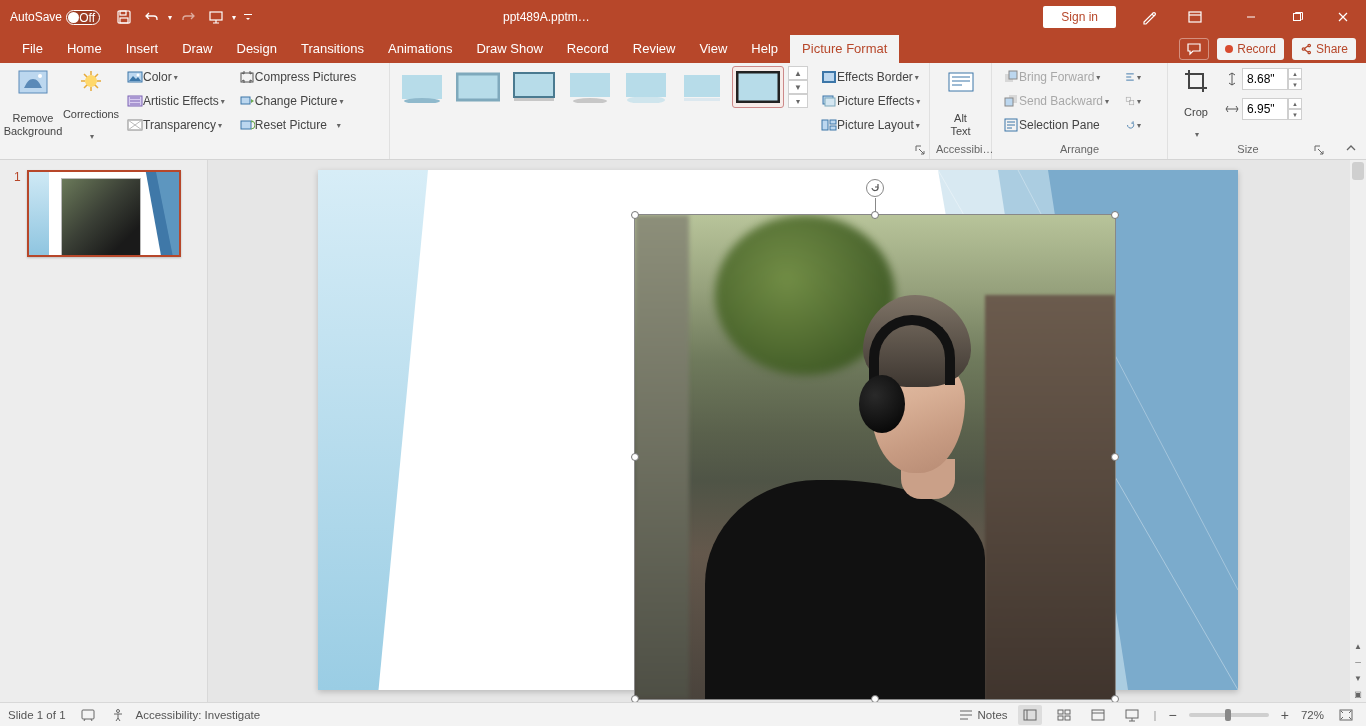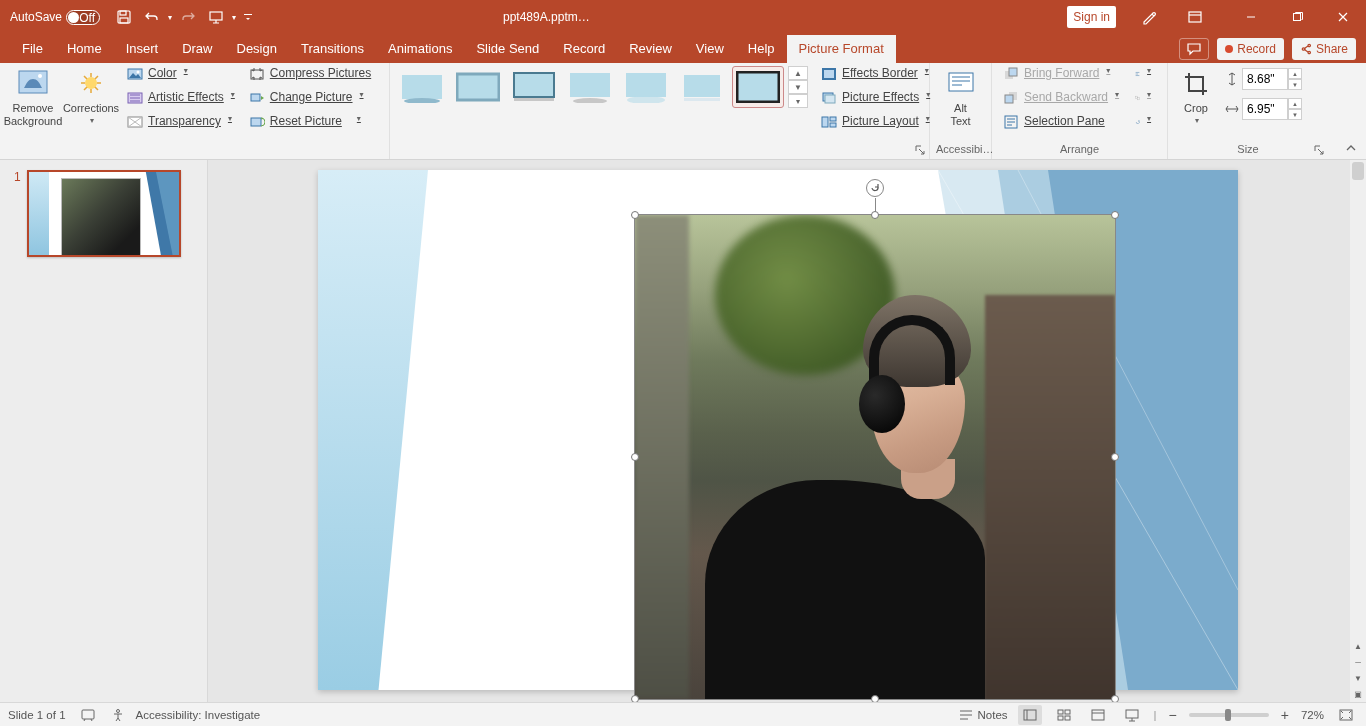--- a/index.html
+++ b/index.html
@@ -8,44 +8,44 @@
 
 .titlebar { height:34px; background:#b7472a; color:#fff; display:flex; align-items:center; font-size:12px; }
 .titlebar .qat { display:flex; align-items:center; gap:4px; padding:0 6px; height:100%; }
 .titlebar .qat .tb-btn { width:24px; height:24px; display:flex; align-items:center; justify-content:center; border-radius:2px; }
 .autosave { display:flex; align-items:flex-start; gap:4px; padding:0 6px 0 10px; }
 .autosave .toggle { width:34px; height:15px; border:1px solid #fff; border-radius:8px; position:relative; background:rgba(0,0,0,.15); }
 .autosave .toggle .knob { position:absolute; left:1px; top:1px; width:11px; height:11px; border-radius:50%; background:#fff; }
 .titlebar .filename { position:absolute; left:50%; transform:translateX(-180px); font-size:12px; }
 .titlebar .searchbox { position:absolute; left:524px; width:366px; height:26px; background:#9b3c25; border-radius:2px; display:flex; align-items:center; padding:0 8px; color:#e9d4cd; gap:10px; }
 .titlebar .right { margin-left:auto; display:flex; align-items:center; gap:0; height:100%; }
-.titlebar .signin { background:#fff; color:#b7472a; height:22px; padding:0 6px; font-size:12px; display:flex; align-items:center; border-radius:2px; margin-right:10px; }
+.titlebar .signin { background:#fff; color:#b7472a; height:22px; padding:0 18px; font-size:12px; display:flex; align-items:center; border-radius:2px; margin-right:10px; }
 .titlebar .winbtn { width:46px; height:100%; display:flex; align-items:center; justify-content:center; }
 .titlebar .sep { width:10px; }
 svg { display:block; }
 
 
 .tabstrip { height:29px; background:#b7472a; display:flex; align-items:flex-end; padding:0 10px; }
 .tab { color:#fff; font-size:13px; padding:6px 12px 7px; cursor:pointer; }
 .tab.file { }
 .tab.active { background:#f3f3f3; color:#b7472a; }
 .tabstrip .right-tools { margin-left:auto; display:flex; align-items:center; gap:8px; padding-bottom:3px; }
 .tabstrip .tool { height:22px; padding:0 8px; display:flex; align-items:center; gap:4px; color:#b7472a; background:#f3f3f3; border-radius:3px; font-size:12px; }
 .tabstrip .tool.comment { background:transparent; color:#fff; border:1px solid rgba(255,255,255,.4); width:30px; justify-content:center; padding:0; }
 
 
 .ribbon { height:97px; background:#f3f3f3; border-bottom:1px solid #d4d4d4; display:flex; position:relative; }
 .group { display:flex; flex-direction:column; border-right:1px solid #e0e0e0; padding:3px 6px 0; position:relative; }
 .group .body { flex:1; display:flex; align-items:flex-start; gap:4px; }
 .group .label { height:18px; font-size:11px; color:#666; text-align:center; line-height:16px; }
 .group .launcher { position:absolute; right:2px; bottom:2px; width:14px; height:14px; display:flex; align-items:center; justify-content:center; }
-.bigbtn { width:54px; height:72px; display:flex; flex-direction:column; align-items:center; justify-content:flex-start; gap:2px; font-size:11px; color:#444; text-align:center; padding-top:2px; border-radius:3px; }
+.bigbtn { width:54px; height:72px; display:flex; flex-direction:column; align-items:center; justify-content:flex-start; gap:12px; font-size:11px; color:#444; text-align:center; padding-top:2px; border-radius:3px; }
 .bigbtn .ico { width:32px; height:32px; display:flex; align-items:center; justify-content:center; }
 .col { display:flex; flex-direction:column; gap:2px; }
-.smbtn { height:22px; display:flex; align-items:flex-start; gap:5px; font-size:12px; color:#444; padding:0 5px; border-radius:3px; white-space:nowrap;text-decoration:underline; }
+.smbtn { height:22px; display:flex; align-items:center; font-size:12px; color:#444; padding:0 5px; border-radius:3px; white-space:nowrap; }
 .smbtn .ico { width:16px; height:16px; display:flex; align-items:center; justify-content:center; }
 .smbtn.disabled { color:#a8a8a8; }
 .smbtn .chev, .bigbtn .chev { font-size:8px; color:#666; margin-left:2px; }
 
 
 .gallery { display:flex; gap:4px; align-items:center; }
 .gal-item { width:52px; height:42px; border:1px solid transparent; border-radius:3px; display:flex; align-items:center; justify-content:center; }
 .gal-item.selected { border-color:#c88; background:#f7ece9; }
 .gal-thumb { width:44px; height:32px; position:relative; }
 .gal-ctrl { width:20px; display:flex; flex-direction:column; gap:0; }
@@ -190,21 +190,21 @@
 </div>
 
 <div class="tabstrip">
   <div class="tab file">File</div>
   <div class="tab">Home</div>
   <div class="tab">Insert</div>
   <div class="tab">Draw</div>
   <div class="tab">Design</div>
   <div class="tab">Transitions</div>
   <div class="tab">Animations</div>
-  <div class="tab">Slide Send</div>
+  <div class="tab">Draw Show</div>
   <div class="tab">Record</div>
   <div class="tab">Review</div>
   <div class="tab">View</div>
   <div class="tab">Help</div>
   <div class="tab active">Picture Format</div>
   <div class="right-tools">
     <div class="tool comment">
         <svg class="i16" viewBox="0 0 16 16" fill="none" stroke="#fff" stroke-width="1.2">
           <path d="M2 3h12v7H7l-3 3v-3H2z"></path>
         </svg>

